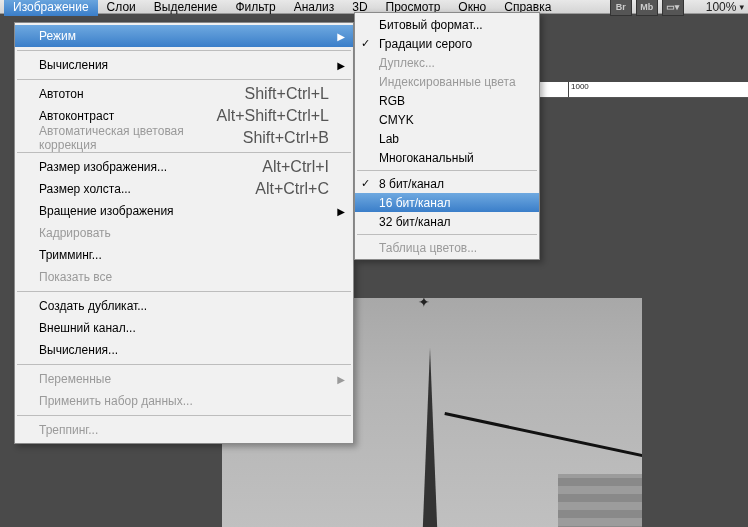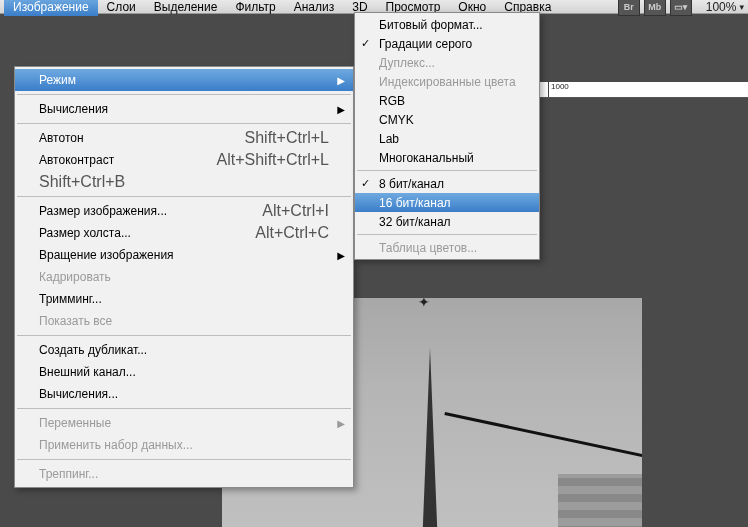--- a/index.html
+++ b/index.html
@@ -3,36 +3,36 @@
 <meta charset="utf-8">
 <style>
 * { margin: 0; padding: 0; box-sizing: border-box; font-family: "Segoe UI", Tahoma, sans-serif; }
 body { width: 748px; height: 527px; background: #4a4a4a; overflow: hidden; position: relative; }
 
 .menubar { height: 14px; background: linear-gradient(#e8e8e8,#d4d4d4); border-bottom: 1px solid #999; display: flex; align-items: center; padding: 0 4px; font-size: 12px; }
 .menubar .mitem { padding: 2px 9px; cursor: default; }
 .menubar .mitem.active { background: linear-gradient(#6fa9e0,#3a7ec9); color: #fff; }
 .menubar .spacer { flex: 1; }
 .toolbtn { width: 22px; height: 18px; background: #555; border: 1px solid #333; margin: 0 2px; display: flex; align-items: center; justify-content: center; font-size: 9px; font-weight: bold; color: #ccc; border-radius: 0; }
-.zoomgrp { display: flex; align-items: center; margin-left: 12px; font-size: 12px; color: #222; text-align: right; }
+.zoomgrp { display: flex; align-items: center; margin-left: 20px; font-size: 12px; color: #222; text-align: right; }
 .zoomgrp .chev { margin-left: 3px; font-size: 9px; }
 .ruler-h { position: absolute; left: 40px; right: 0; top: 82px; height: 16px; background: #fff; border-bottom: 1px solid #555; font-size: 8px; }
-.ruler-h .tick { position: absolute; top: 0; bottom: 0; border-left: 1px solid #444; padding-left: 2px; color: #222; }
+.ruler-h .tick { position: absolute; top: 0; bottom: 0; border-left: 1px solid #444; padding-left: 2px; color: #222; margin-left: 20px; }
 
 .img-canvas { position: absolute; left: 222px; top: 298px; width: 420px; height: 230px; background: linear-gradient(180deg,#a8a8a8 0%,#b5b5b5 40%,#c0c0c0 100%); overflow: hidden; }
 .spire { position: absolute; left: 200px; bottom: -20px; width: 0; height: 0; border-left: 8px solid transparent; border-right: 8px solid transparent; border-bottom: 200px solid #333; }
 .cross { position: absolute; left: 196px; top: -4px; font-size: 14px; color: #222; }
 .arrow { position: absolute; left: 220px; top: 140px; width: 250px; height: 3px; background: #111; transform: rotate(12deg); }
 .arrow::after { content:""; position:absolute; right:-2px; top:-6px; border-left:14px solid #111; border-top:7px solid transparent; border-bottom:7px solid transparent; }
 .pixelblock { position: absolute; right: -6px; bottom: -6px; width: 90px; height: 60px; background:
   repeating-linear-gradient(0deg,#888 0 8px,#999 8px 16px),
   repeating-linear-gradient(90deg,rgba(0,0,0,0.1) 0 8px,rgba(255,255,255,0.1) 8px 16px);
   filter: contrast(1.1); }
 
-.dropdown1 { position: absolute; left: 14px; top: 22px; width: 340px; background: #f1f1f1; border: 1px solid #8a8a8a; box-shadow: 3px 3px 6px rgba(0,0,0,0.3); font-size: 12px; padding: 2px 0; margin-top: 44px; }
+.dropdown1 { position: absolute; left: 14px; top: 22px; width: 340px; background: #f1f1f1; border: 1px solid #8a8a8a; box-shadow: 3px 3px 6px rgba(0,0,0,0.3); font-size: 12px; padding: 2px 0; }
 .dropdown1 .row { display: flex; align-items: center; height: 22px; padding: 0 24px 0 24px; position: relative; }
 .dropdown1 .row.hl { background: linear-gradient(#6fa9e0,#3a7ec9); color: #fff; }
 .dropdown1 .row.disabled { color: #9a9a9a; }
 .dropdown1 .row .lbl { flex: 1; }
 .dropdown1 .row .sc { color: #555; font-size: 16px; }
 .dropdown1 .row .arr { position: absolute; right: 8px; font-size: 10px; }
 .dropdown1 hr { border: none; border-top: 1px solid #bdbdbd; margin: 3px 2px; }
 
 .dropdown2 { position: absolute; left: 354px; top: 12px; width: 186px; background: #f1f1f1; border: 1px solid #8a8a8a; box-shadow: 3px 3px 6px rgba(0,0,0,0.3); font-size: 12px; padding: 2px 0; }
 .dropdown2 .row { display: flex; align-items: center; height: 19px; padding: 0 10px 0 24px; position: relative; }
@@ -95,20 +95,21 @@
   <hr>
   <div class="row">
       <span class="lbl">Автотон</span>
       <span class="sc">Shift+Ctrl+L</span>
     </div>
   <div class="row">
       <span class="lbl">Автоконтраст</span>
       <span class="sc">Alt+Shift+Ctrl+L</span>
     </div>
   <div class="row disabled">
+      <span class="lbl">Автоматическая цветовая коррекция</span>
       <span class="sc">Shift+Ctrl+B</span>
     </div>
   <hr>
   <div class="row">
       <span class="lbl">Размер изображения...</span>
       <span class="sc">Alt+Ctrl+I</span>
     </div>
   <div class="row">
       <span class="lbl">Размер холста...</span>
       <span class="sc">Alt+Ctrl+C</span>

